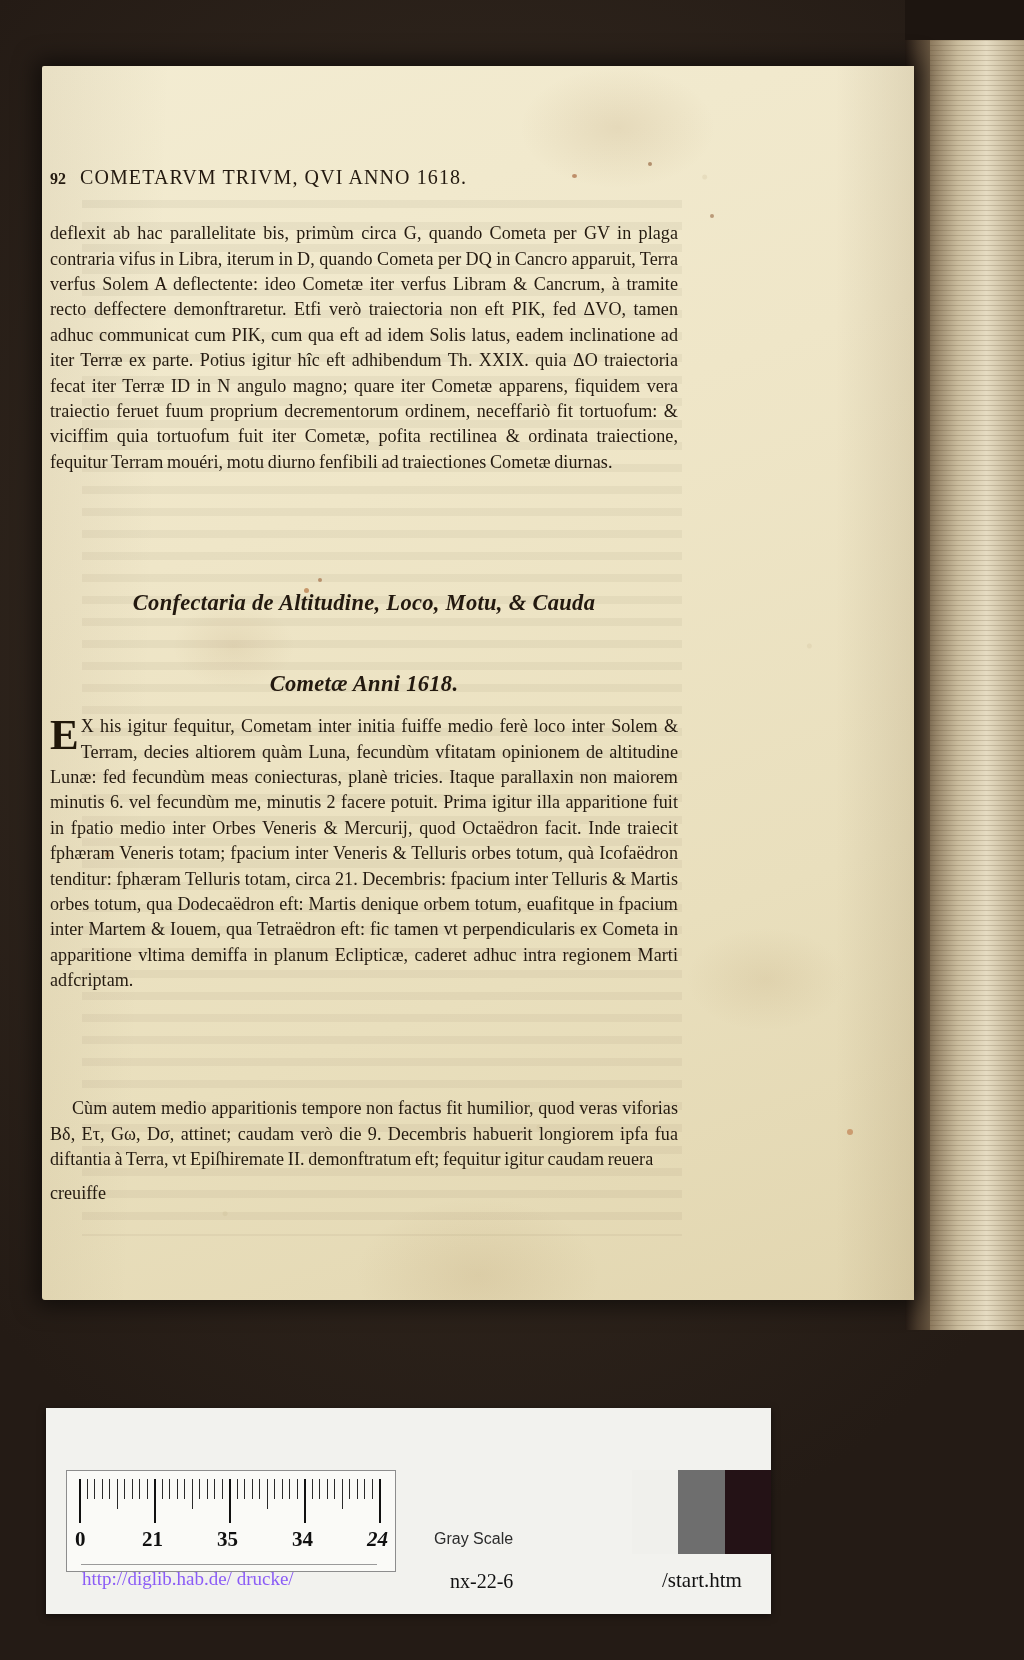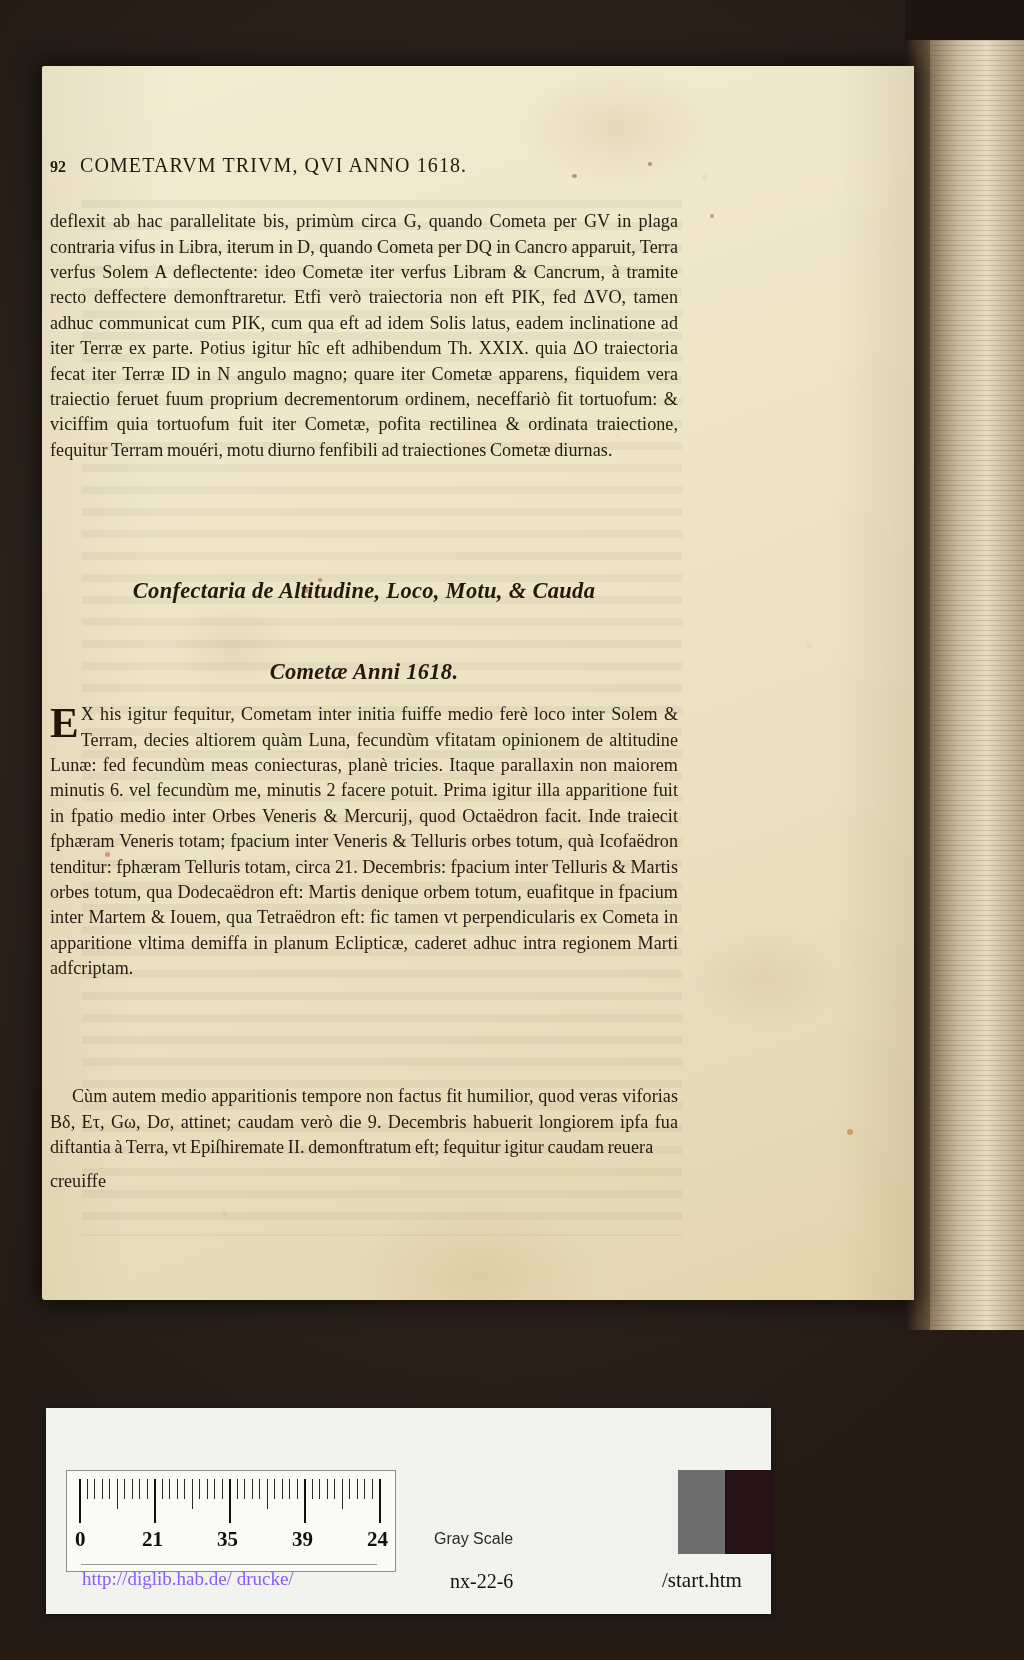--- a/index.html
+++ b/index.html
@@ -84,21 +84,21 @@
   }
   
   .speck {
     position: absolute;
     border-radius: 50%;
     pointer-events: none;
   }
 
   #text-block {
     position: absolute;
-    left: 0; top: 0;
+    left: 0; top: 12px;
     width: 872px; height: 1234px;
     padding: 0;
   }
 
   
   #running-head {
     position: absolute;
     left: 8px; top: 88px;
     width: 640px;
     color: #241a10;
@@ -389,22 +389,22 @@
         <span class="tick-minor" style="left: 270px;"></span>
         <span class="tick-minor" style="left: 277.5px;"></span>
         <span class="tick-minor" style="left: 285px;"></span>
         <span class="tick-minor" style="left: 292.5px;"></span>
         <span class="tick-major" style="left: 300px;"></span>
       </div>
     <div id="ruler-labels">
         <span class="ruler-num" style="left: 8px;">0</span>
         <span class="ruler-num" style="left: 75px;">21</span>
         <span class="ruler-num" style="left: 150px;">35</span>
-        <span class="ruler-num" style="left: 225px;">39</span>
-        <span class="ruler-num" style="left: 300px;">24</span>
+        <span class="ruler-num" style="left: 225px;">34</span>
+        <span class="ruler-num" style="left: 300px; font-style: italic;">24</span>
       </div>
     <div id="ruler-baseline"></div>
   </div>
 
   <div id="gray-scale-label">Gray Scale</div>
 
   <div id="patch-strip">
       <div class="patch" style="background: rgb(240, 240, 236);"></div>
       <div class="patch" style="background: rgb(110, 110, 110);"></div>
       <div class="patch" style="background: rgb(36, 18, 22);"></div>

